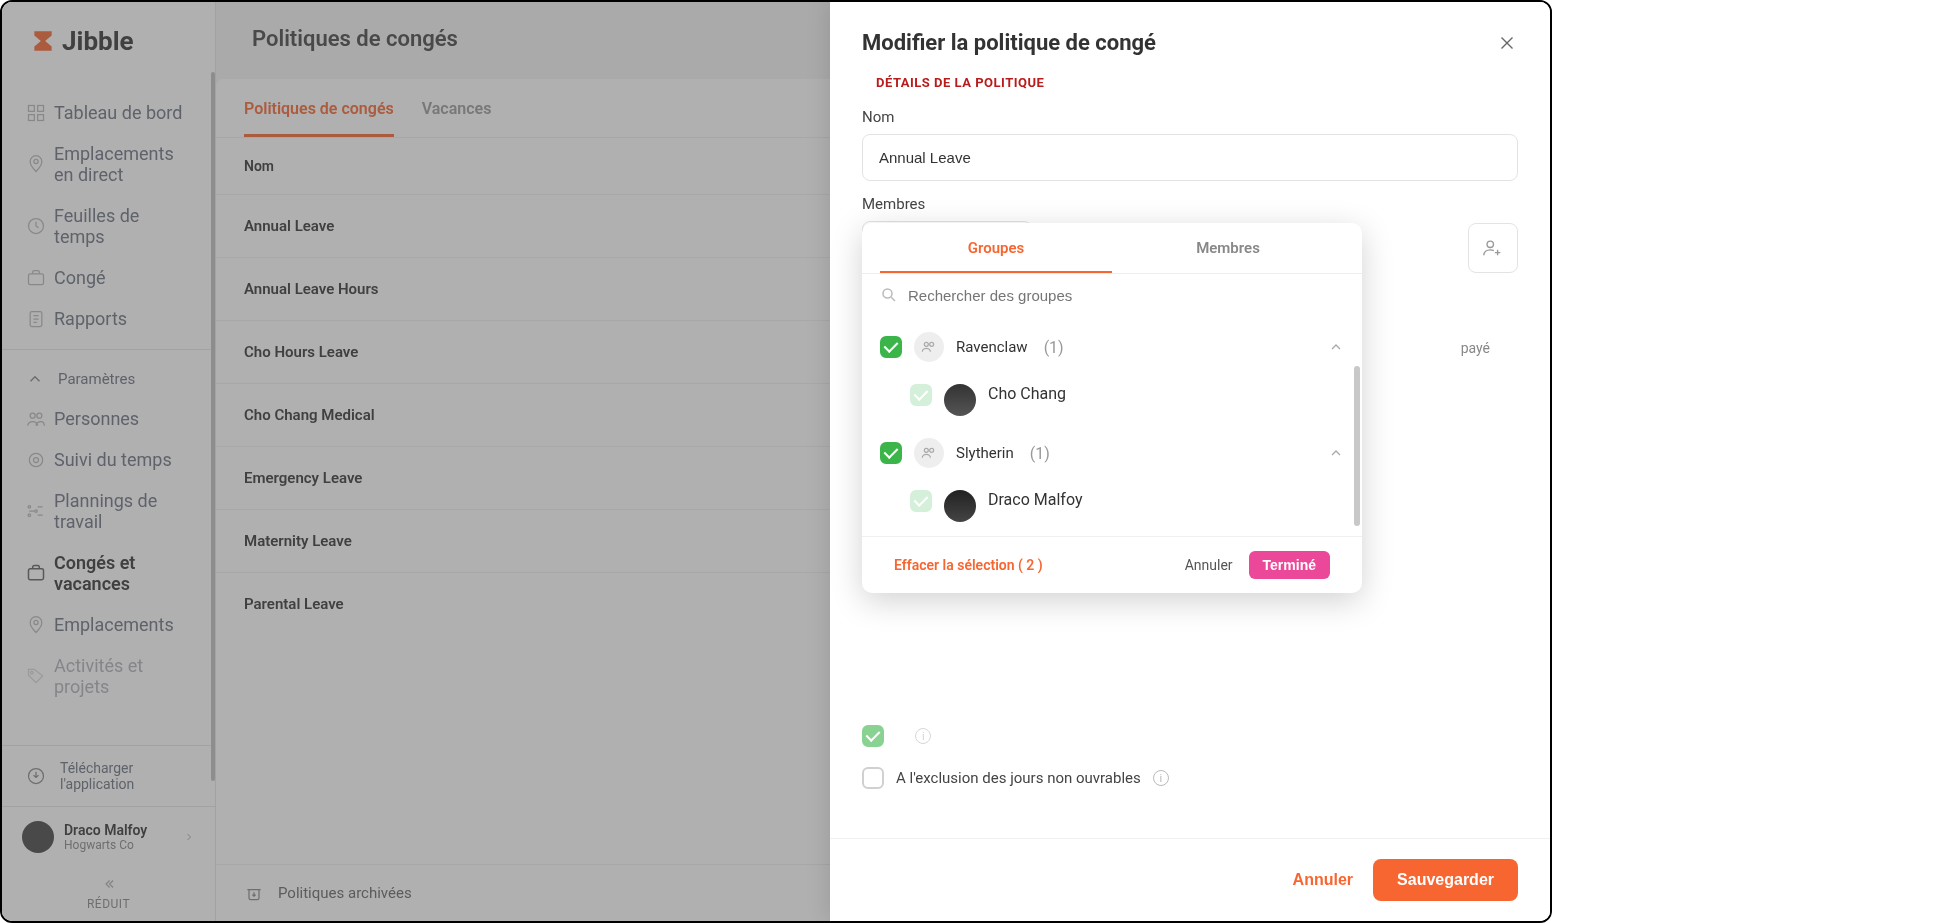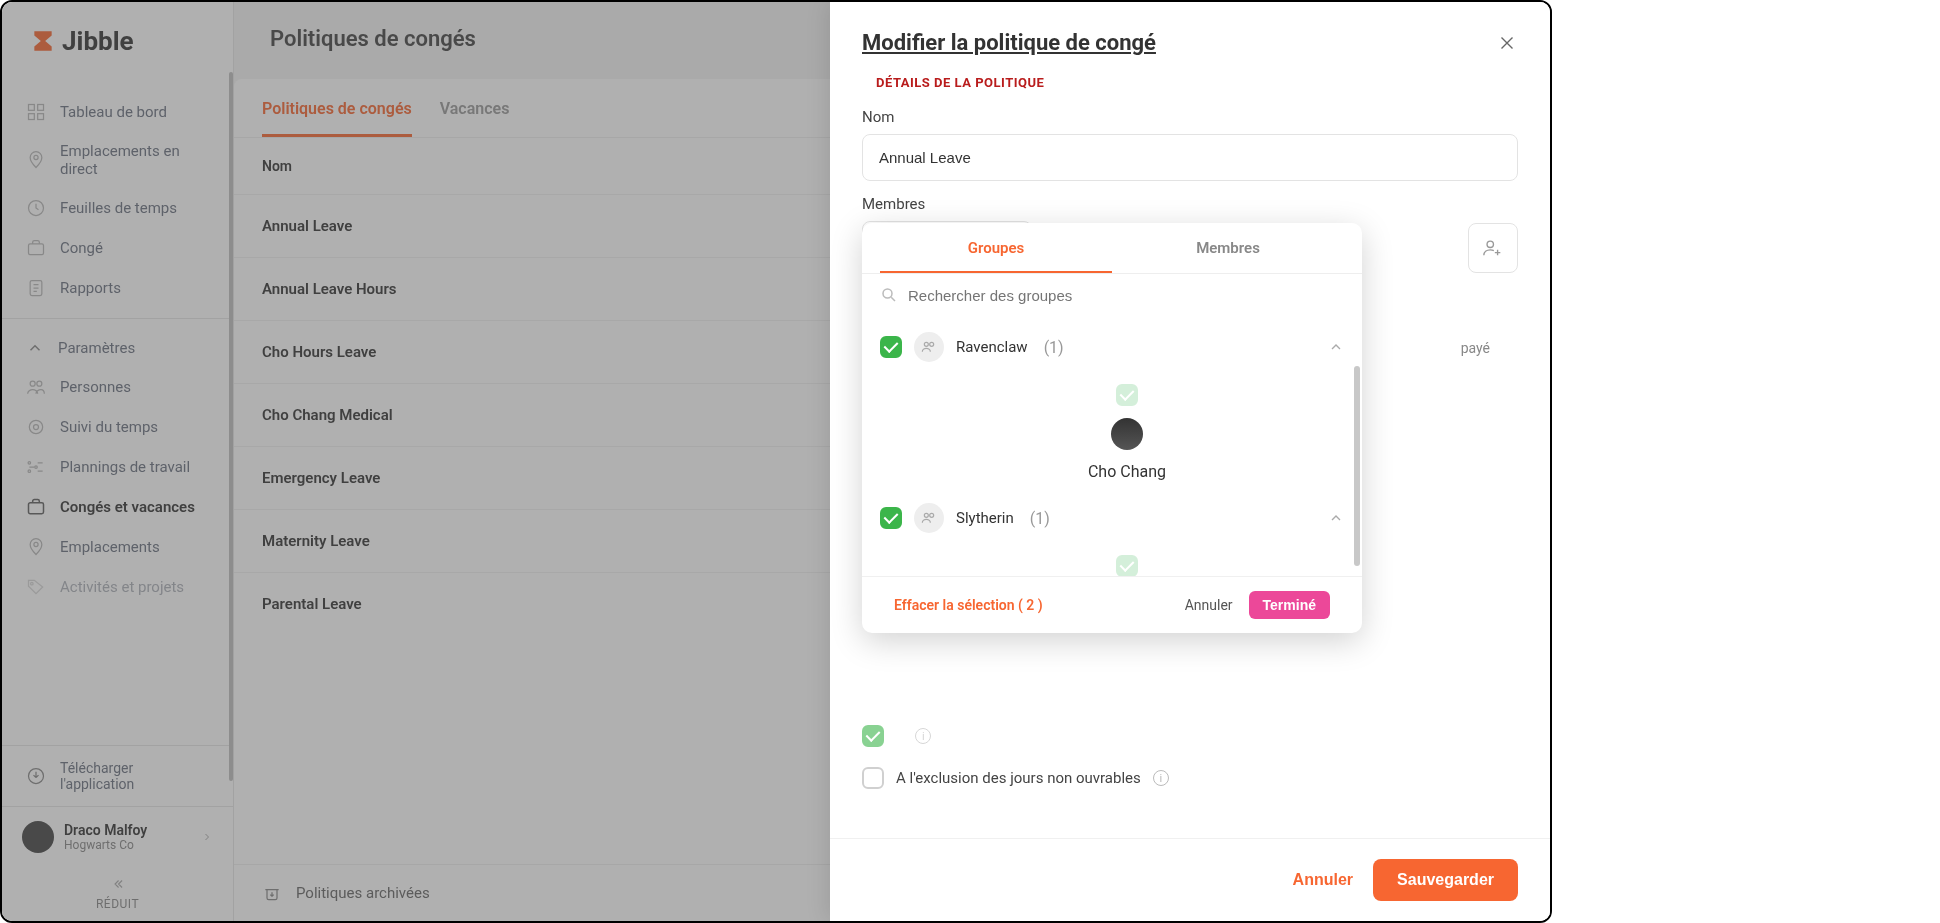--- a/index.html
+++ b/index.html
@@ -1,25 +1,25 @@
 <!DOCTYPE html>
 <html><head>
 <meta charset="utf-8">
 <style>
   * { box-sizing: border-box; margin: 0; padding: 0; }
   body { font-family: -apple-system, BlinkMacSystemFont, "Segoe UI", Roboto, sans-serif; background: #fff; color: #333; overflow: hidden; }
   .app { display: flex; height: 923px; width: 1552px; position: relative; border: 2px solid #000; border-radius: 12px; overflow: hidden; }
 
   
-  .sidebar { width: 232px; background: #fff; border-right: 1px solid #e5e5e5; display: flex; flex-direction: column; position: relative; }
+  .sidebar { width: 214px; background: #fff; border-right: 1px solid #e5e5e5; display: flex; flex-direction: column; position: relative; }
   .logo { padding: 24px 28px 16px; display: flex; align-items: center; gap: 6px; }
   .logo-icon { width: 26px; height: 26px; }
   .logo-text { font-size: 26px; font-weight: 700; color: #333; }
   .nav { flex: 1; padding-top: 20px; overflow-y: auto; }
-  .nav-item { display: flex; align-items: center; gap: 14px; padding: 10px 24px; color: #6b7280; font-size: 15px; cursor: pointer; }
+  .nav-item { display: flex; align-items: center; gap: 8px; padding: 10px 24px; color: #6b7280; font-size: 18px; cursor: pointer; }
   .nav-item.active { color: #333; font-weight: 600; }
   .nav-item .icon { width: 20px; height: 20px; flex-shrink: 0; opacity: 0.6; }
   .nav-item.active .icon { opacity: 0.85; }
   .nav-divider { height: 1px; background: #e5e5e5; margin: 10px 0; }
   .nav-section-toggle { display: flex; align-items: center; gap: 14px; padding: 10px 24px; color: #6b7280; font-size: 15px; cursor: pointer; }
   .download-item { border-top: 1px solid #e5e5e5; padding: 14px 24px; color: #6b7280; font-size: 14px; display: flex; align-items: center; gap: 14px; cursor: pointer; }
   .user-block { display: flex; align-items: center; gap: 10px; padding: 14px 20px; border-top: 1px solid #e5e5e5; cursor: pointer; }
   .avatar { width: 32px; height: 32px; border-radius: 50%; background: #444; flex-shrink: 0; }
   .user-info { flex: 1; }
   .user-name { font-size: 14px; font-weight: 600; color: #333; }
@@ -41,21 +41,21 @@
   .table-row { display: flex; padding: 22px 28px; border-top: 1px solid #f0f0f0; font-size: 15px; }
   .col-name { flex: 1; font-weight: 600; color: #333; }
   .col-comp { width: 240px; color: #555; }
   .archived { padding: 18px 28px; border-top: 1px solid #eee; display: flex; align-items: center; gap: 14px; color: #666; font-size: 15px; cursor: pointer; }
 
   
   .overlay-dim { position: absolute; inset: 0; background: rgba(80,80,80,0.45); z-index: 5; }
 
   
   .drawer { position: absolute; right: 0; top: 0; bottom: 0; width: 720px; background: #fff; z-index: 10; display: flex; flex-direction: column; box-shadow: -4px 0 20px rgba(0,0,0,0.1); }
-  .drawer-header { padding: 28px 32px 20px; display: flex; justify-content: space-between; align-items: center; text-decoration: underline; }
+  .drawer-header { padding: 28px 32px 20px; display: flex; justify-content: space-between; align-items: center; }
   .drawer-title { font-size: 22px; font-weight: 700; color: #333; }
   .close-x { width: 22px; height: 22px; color: #666; cursor: pointer; }
   .drawer-body { flex: 1; padding: 0 32px; overflow-y: auto; position: relative; }
   .section-label { font-size: 13px; font-weight: 700; letter-spacing: 0.5px; color: #b91c1c; margin-bottom: 18px; padding-left: 14px; }
   .field-label { font-size: 15px; color: #444; margin: 14px 0 8px; }
   .text-input { width: 100%; padding: 14px 16px; border: 1px solid #e3e3e3; border-radius: 8px; font-size: 15px; color: #333; }
   .add-member-btn { position: absolute; right: 32px; top: 148px; width: 50px; height: 50px; border: 1px solid #e3e3e3; border-radius: 8px; display: flex; align-items: center; justify-content: center; cursor: pointer; background: #fff; color: #888; }
 
   
   .check-row { display: flex; align-items: center; gap: 12px; padding: 10px 0; font-size: 15px; color: #444; }
@@ -70,21 +70,21 @@
   .pop-tab { flex: 1; text-align: center; padding: 16px 0 14px; font-size: 15px; font-weight: 600; color: #888; border-bottom: 2px solid transparent; cursor: pointer; }
   .pop-tab.active { color: #f76631; border-bottom-color: #f76631; }
   .pop-search { display: flex; align-items: center; gap: 10px; padding: 12px 18px; }
   .pop-search input { flex: 1; border: none; outline: none; font-size: 15px; color: #555; }
   .pop-list { flex: 1; padding: 4px 0; max-height: 260px; overflow-y: auto; position: relative; }
   .pop-group { display: flex; align-items: center; gap: 12px; padding: 12px 18px; cursor: pointer; }
   .pop-group .chk { width: 22px; height: 22px; }
   .group-badge { width: 30px; height: 30px; border-radius: 50%; background: #eee; display: flex; align-items: center; justify-content: center; }
   .group-name { font-size: 15px; color: #333; }
   .group-count { color: #999; margin-left: 4px; }
-  .pop-member { display: flex; align-items: center; gap: 12px; padding: 10px 18px 10px 48px; flex-direction: column; }
+  .pop-member { display: flex; align-items: flex-start; gap: 12px; padding: 10px 18px 10px 48px; }
   .pop-member .chk { background: #d4efda; border-color: #d4efda; }
   .pop-member .chk.on::after { border-color: #fff; }
   .member-avatar { width: 32px; height: 32px; border-radius: 50%; background: #555; }
   .chevron-up { margin-left: auto; width: 16px; height: 16px; color: #999; }
   .pop-scroll { position: absolute; right: 2px; top: 50px; bottom: 10px; width: 6px; background: #c8c8c8; border-radius: 3px; }
   .pop-footer { display: flex; align-items: center; justify-content: space-between; padding: 14px 32px; border-top: 1px solid #f0f0f0; }
   .clear-sel { color: #f76631; font-size: 14px; font-weight: 600; cursor: pointer; }
   .pop-actions { display: flex; align-items: center; gap: 16px; }
   .btn-text { font-size: 14px; color: #555; cursor: pointer; }
   .btn-primary { background: #ec4899; color: #fff; padding: 6px 14px; border-radius: 6px; font-size: 14px; font-weight: 600; cursor: pointer; border: none; }

